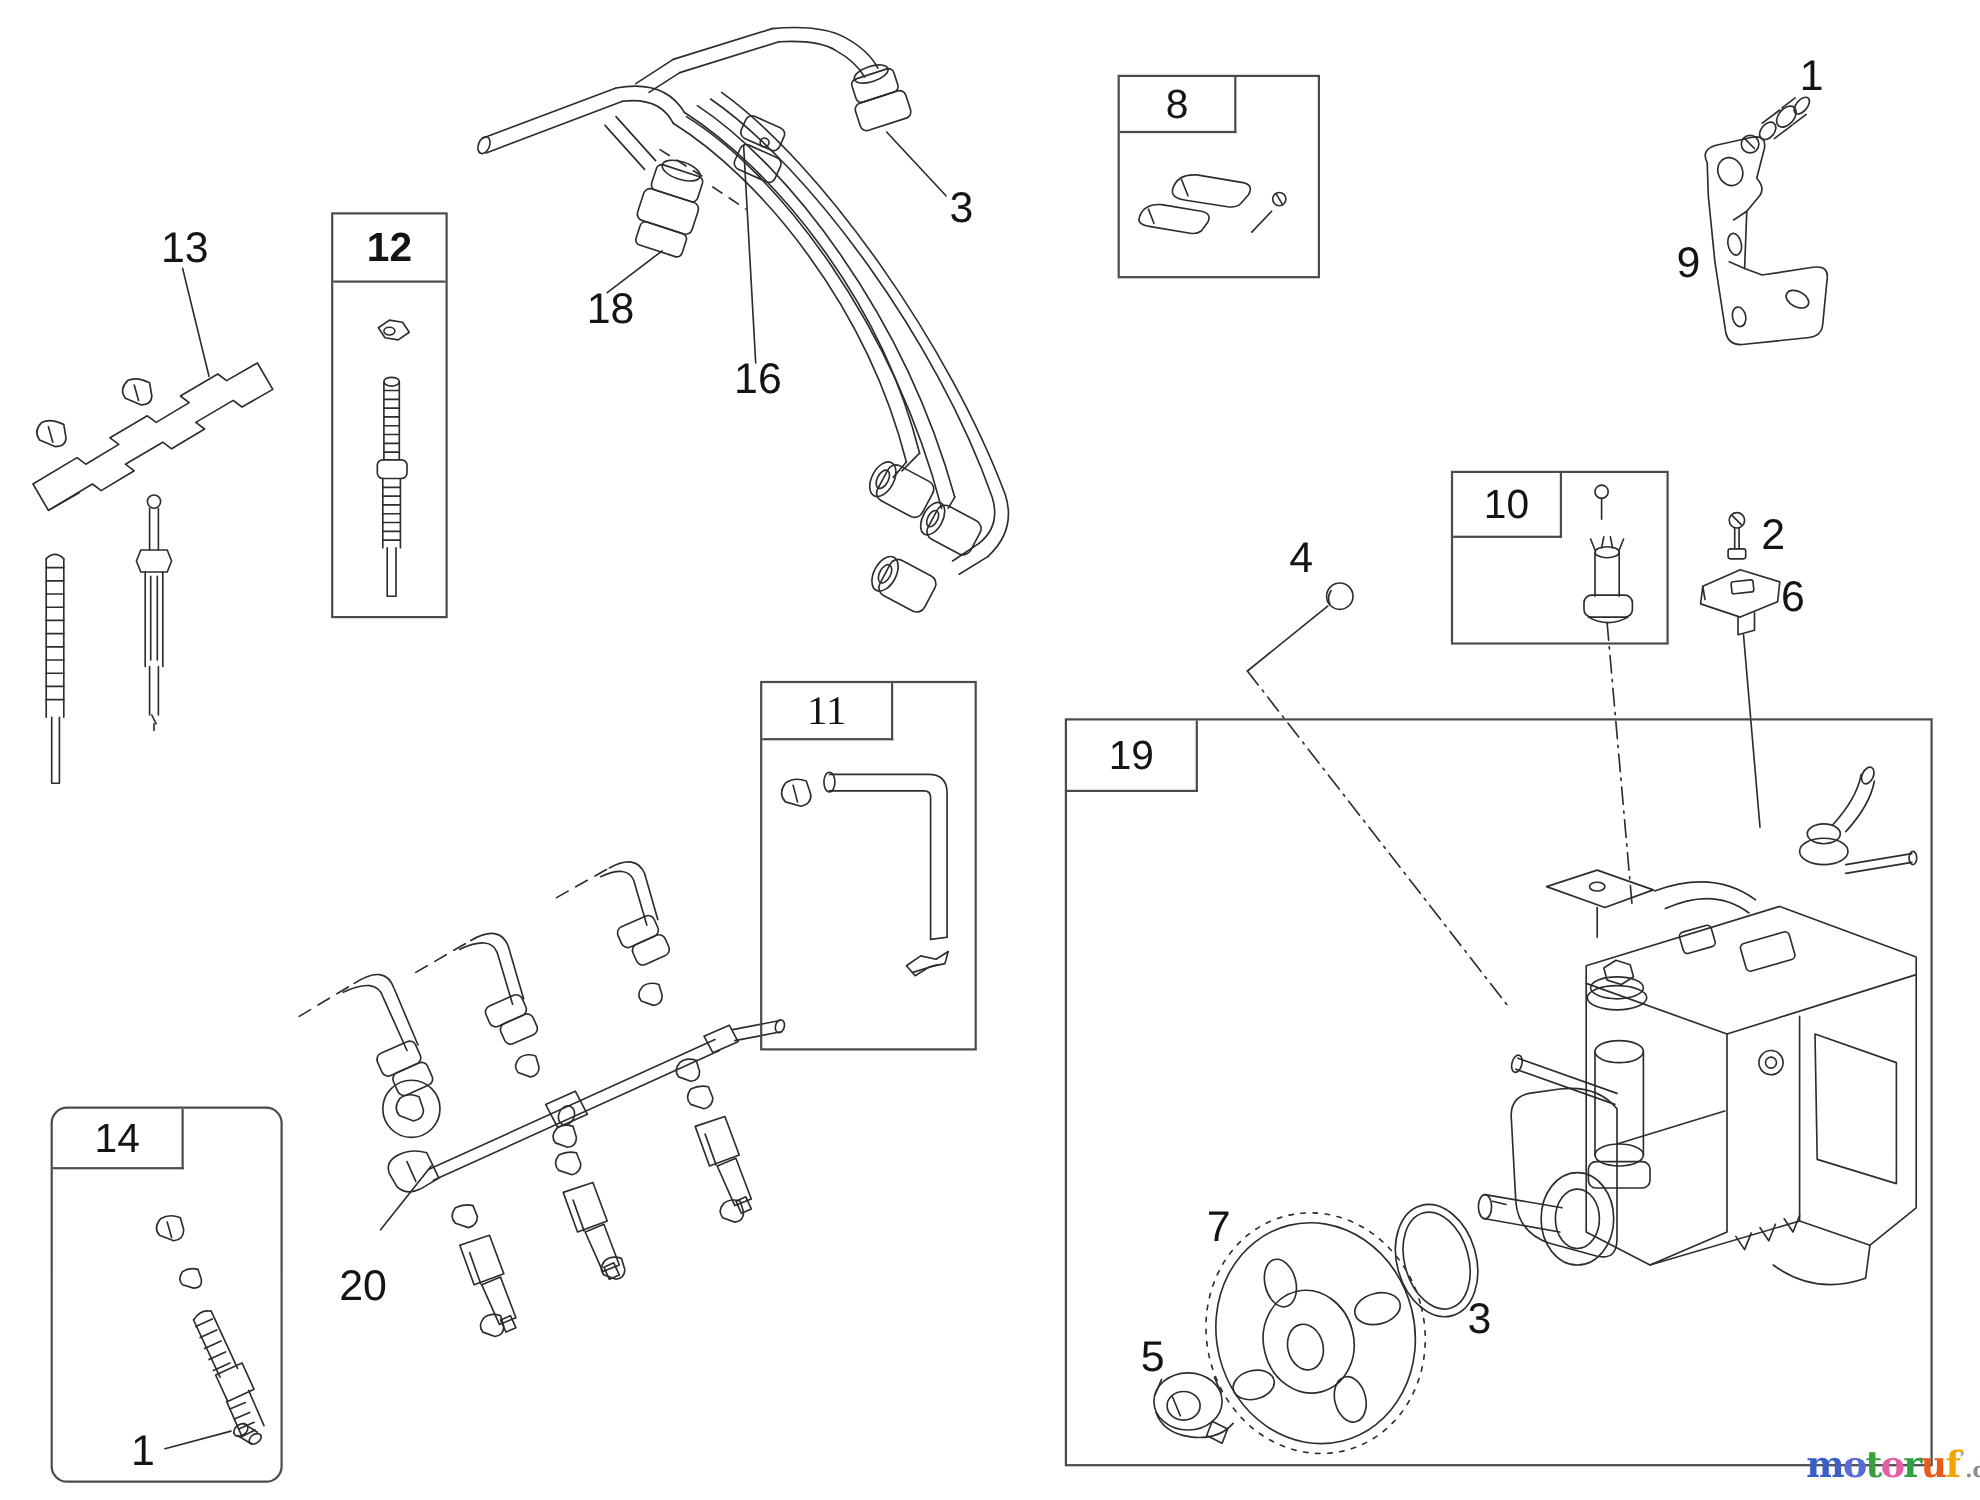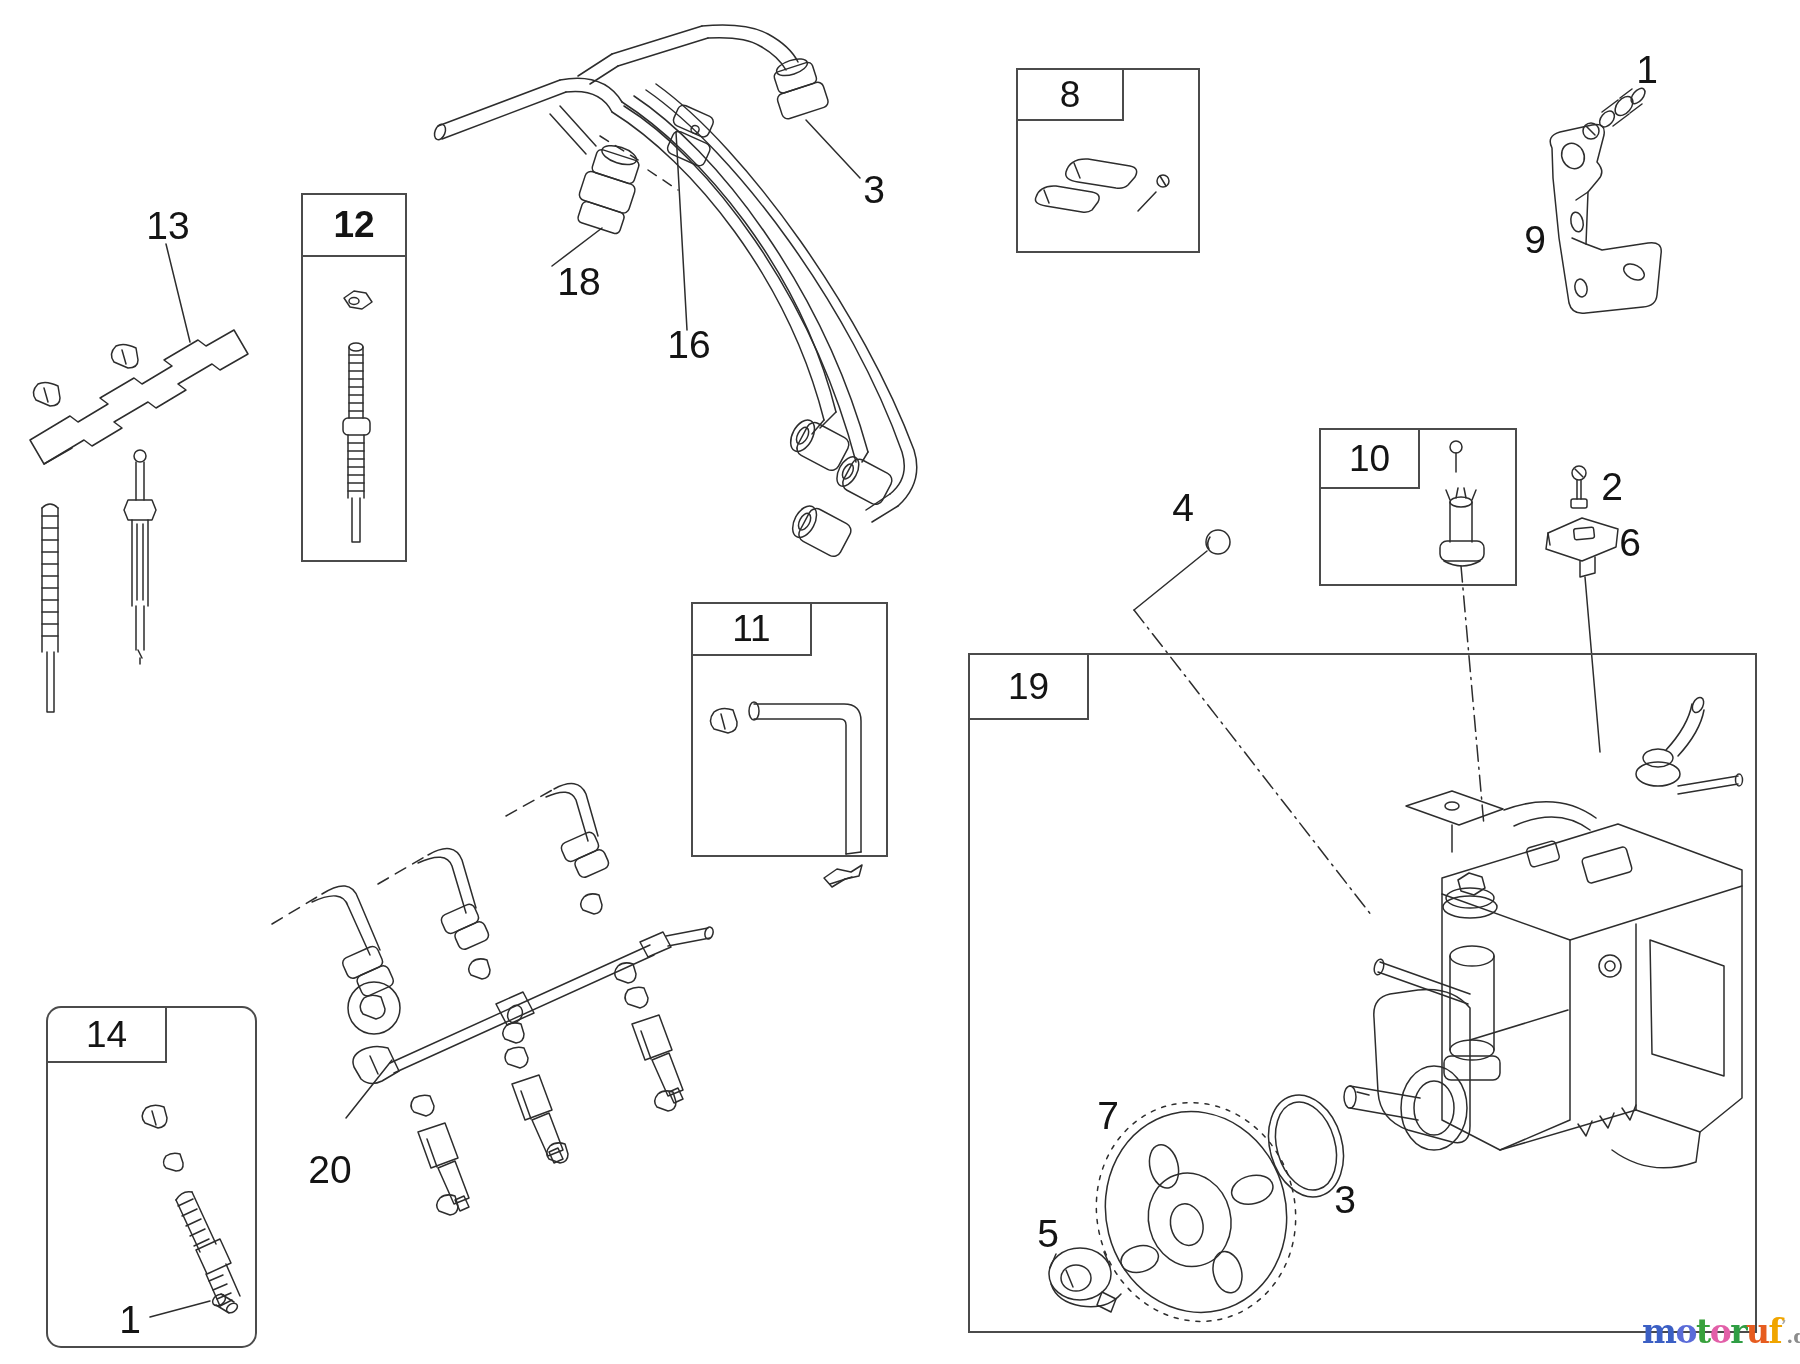--- a/index.html
+++ b/index.html
@@ -10,30 +10,30 @@
   svg.art path, svg.art rect, svg.art circle, svg.art ellipse{
       fill:none;stroke:#2d2d2d;stroke-width:1.5;stroke-linecap:round;stroke-linejoin:round;}
   .pbox{position:absolute;border:2px solid #4b4b4b;background:transparent;}
   .tag{position:absolute;top:0;left:0;border-right:2px solid #4b4b4b;border-bottom:2px solid #4b4b4b;
        display:flex;align-items:center;justify-content:center;font-size:37px;color:#141414;}
   .tag.full{width:100%;border-right:none;}
   .plabel{position:absolute;transform:translate(-50%,-50%);font-size:39px;color:#141414;white-space:nowrap;}
   
   .box8 {left:1016px;top:68px;width:184px;height:185px;}  .box8  .tag{width:106px;height:51px;}
   .box10{left:1319px;top:428px;width:198px;height:158px;} .box10 .tag{width:99px;height:59px;text-align:right;}
-  .box11{left:691px;top:602px;width:197px;height:255px;}  .box11 .tag{width:119px;height:52px;}
+  .box11{left:691px;top:619px;width:197px;height:336px;font-family:Liberation Serif, serif;}  .box11 .tag{width:119px;height:52px;}
   .box12{left:301px;top:193px;width:106px;height:369px;font-weight:bold;}  .box12 .tag{height:62px;}
   .box14{left:46px;top:1006px;width:211px;height:342px;border-radius:15px;}  .box14 .tag{width:119px;height:55px;}
   .box19{left:968px;top:653px;width:789px;height:680px;padding-left:24px;}  .box19 .tag{width:119px;height:65px;}
   
   .l1{left:1647px;top:70px;} .l2{left:1612px;top:487px;} .l3{left:1345px;top:1200px;}
   .l4{left:1183px;top:508px;} .l5{left:1048px;top:1234px;} .l6{left:1630px;top:543px;}
   .l7{left:1108px;top:1116px;} .l9{left:1535px;top:240px;} .l13{left:168px;top:226px;}
   .l15{left:130px;top:1320px;} .l16{left:689px;top:345px;} .l17{left:874px;top:190px;}
-  .l18{left:555px;top:282px;margin-left:24px;} .l20{left:330px;top:1126px;margin-top:44px;}
+  .l18{left:555px;top:282px;} .l20{left:330px;top:1126px;margin-top:44px;}
   .watermark{position:absolute;left:1642px;top:1312px;font-family:"DejaVu Serif",serif;
              font-weight:700;font-size:33px;letter-spacing:-1.5px;white-space:nowrap;}
   .wmark{font-size:15px;vertical-align:super;letter-spacing:0;}
   .wsuffix{font-size:19px;letter-spacing:0;}
 </style>
 </head>
 <body>
 
 <div class="stage">
 

